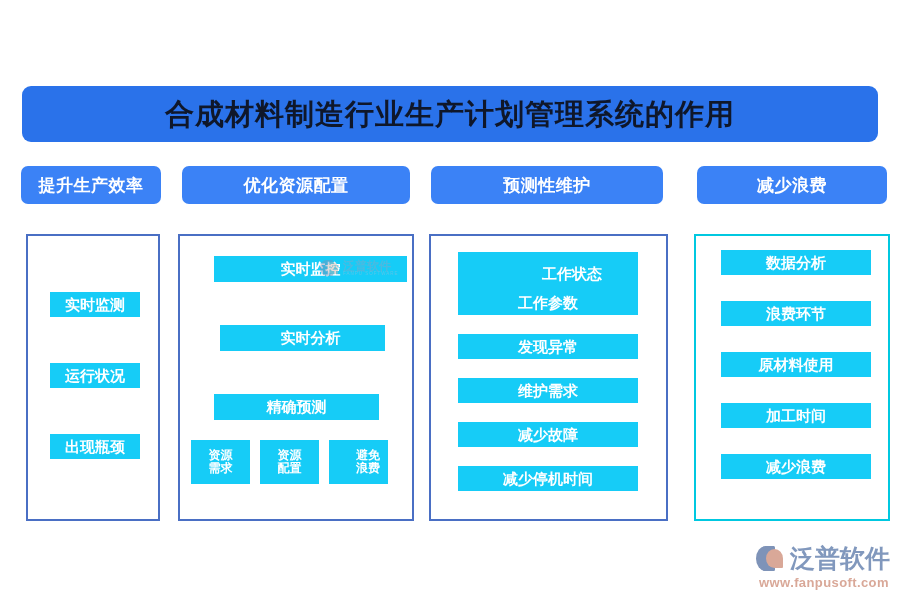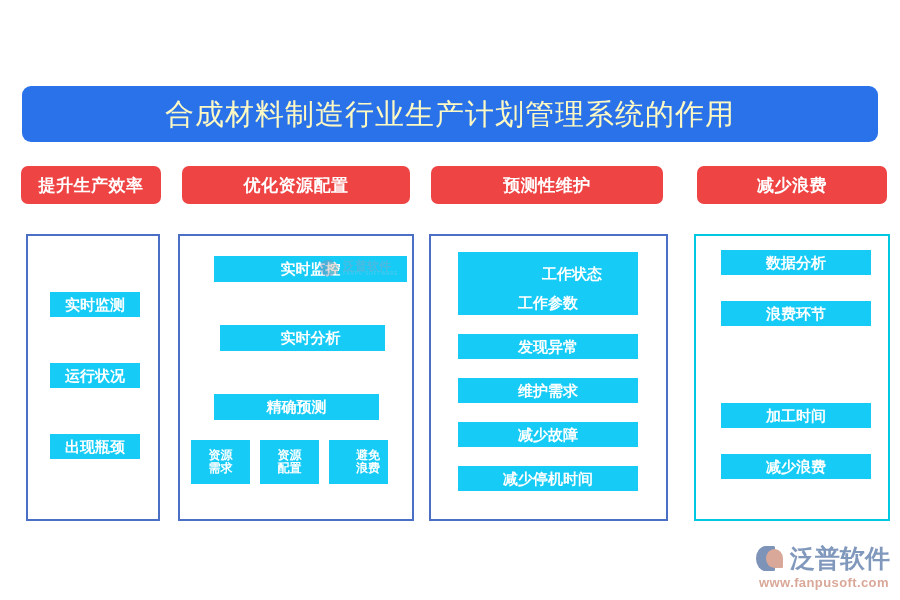--- a/index.html
+++ b/index.html
@@ -22,42 +22,42 @@
     top: 86px;
     width: 856px;
     height: 56px;
     background: #2a72ea;
     border-radius: 9px;
     display: flex;
     align-items: center;
     justify-content: center;
   }
   #title-banner .title-text {
-    color: #fef9c3;
+    color: #0f172a;
     font-size: 29px;
-    font-weight: normal;
+    font-weight: bold;
     letter-spacing: 1px;
     line-height: 1;
     white-space: nowrap;
   }
 
   
   #columns {
     position: absolute;
     left: 0;
     top: 166px;
     width: 900px;
     height: 355px;
   }
   .column {
     position: absolute;
     top: 0;
   }
   .col-header {
-    background: #ef4444;
+    background: #3b82f6;
     border-radius: 7px;
     height: 38px;
     display: flex;
     align-items: center;
     justify-content: center;
     margin: 0 auto;
   }
   .col-header .col-header-text {
     color: #ffffff;
     font-size: 17px;
@@ -303,20 +303,23 @@
   <div class="column" id="col-4">
     <div class="col-header">
       <span class="col-header-text">减少浪费</span>
     </div>
     <div class="panel cyan-border">
       <div class="item-box" style="left:25px; top:14px; width:150px; height:25px;">
         <span class="item-text">数据分析</span>
       </div>
       <div class="item-box" style="left:25px; top:65px; width:150px; height:25px;">
         <span class="item-text">浪费环节</span>
+      </div>
+      <div class="item-box" style="left:25px; top:116px; width:150px; height:25px;">
+        <span class="item-text">原材料使用</span>
       </div>
       <div class="item-box" style="left:25px; top:167px; width:150px; height:25px;">
         <span class="item-text">加工时间</span>
       </div>
       <div class="item-box" style="left:25px; top:218px; width:150px; height:25px;">
         <span class="item-text">减少浪费</span>
       </div>
     </div>
   </div>
 

